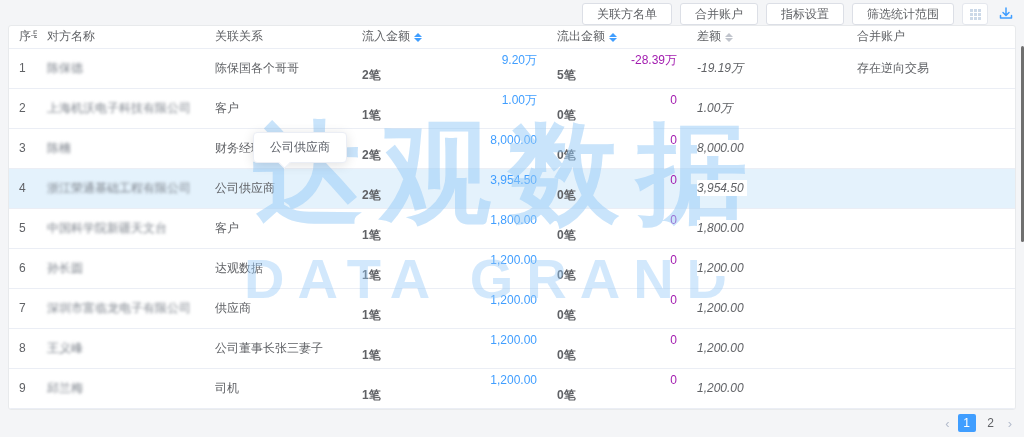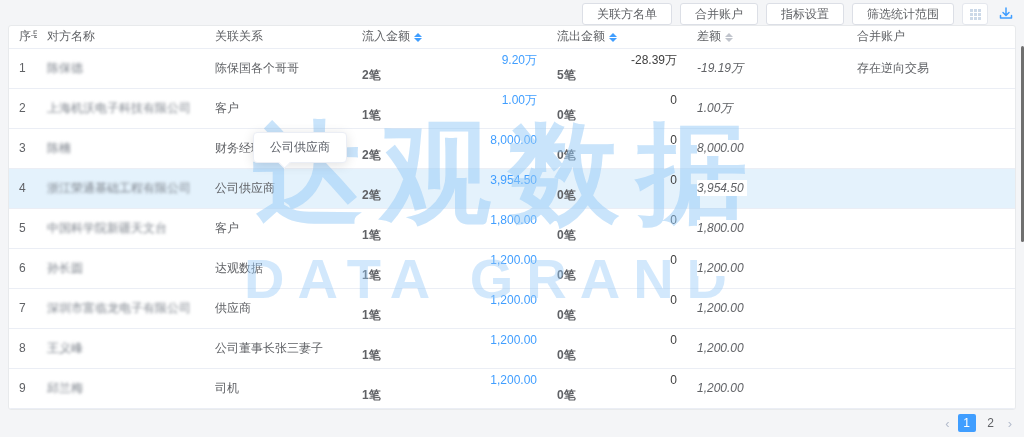--- a/index.html
+++ b/index.html
@@ -26,21 +26,21 @@
   tbody tr.hl td { background:#e4f2fc; }
   .sorter { display:inline-flex; flex-direction:column; margin-left:4px; vertical-align:middle; gap:1px; }
   .sorter b { width:0; height:0; border-left:4px solid transparent; border-right:4px solid transparent; }
   .sorter .up { border-bottom:4px solid #409eff; }
   .sorter .dn { border-top:4px solid #409eff; }
   .sorter.gray .up { border-bottom-color:#c0c4cc; }
   .sorter.gray .dn { border-top-color:#c0c4cc; }
   .blurred { filter:blur(1.8px); color:#7d838c; }
   .amt { display:block; line-height:15px; cursor:pointer;text-align:right; }
   .blue { color:#409eff; }
-  .red { color:#404040; }
+  .red { color:#a21caf; }
   .cnt { color:#606266; line-height:15px;font-weight:bold; }
   .diff-val { position:relative; z-index:35; background:#fff; padding:1px 3px 1px 0;font-style:italic; }
 
   
   .watermark { position:absolute; left:0; top:0; width:100%; height:100%; pointer-events:none; z-index:30; }
   .wm1 { position:absolute; left:253px; top:112px; font-size:110px; font-weight:bold; letter-spacing:18px;
          color:rgba(147,201,247,0.5); line-height:1.1; white-space:nowrap; }
   .wm2 { position:absolute; left:244px; top:246px; font-size:56px; font-weight:bold; letter-spacing:13px;
          color:rgba(147,201,247,0.42); white-space:nowrap; }
 

